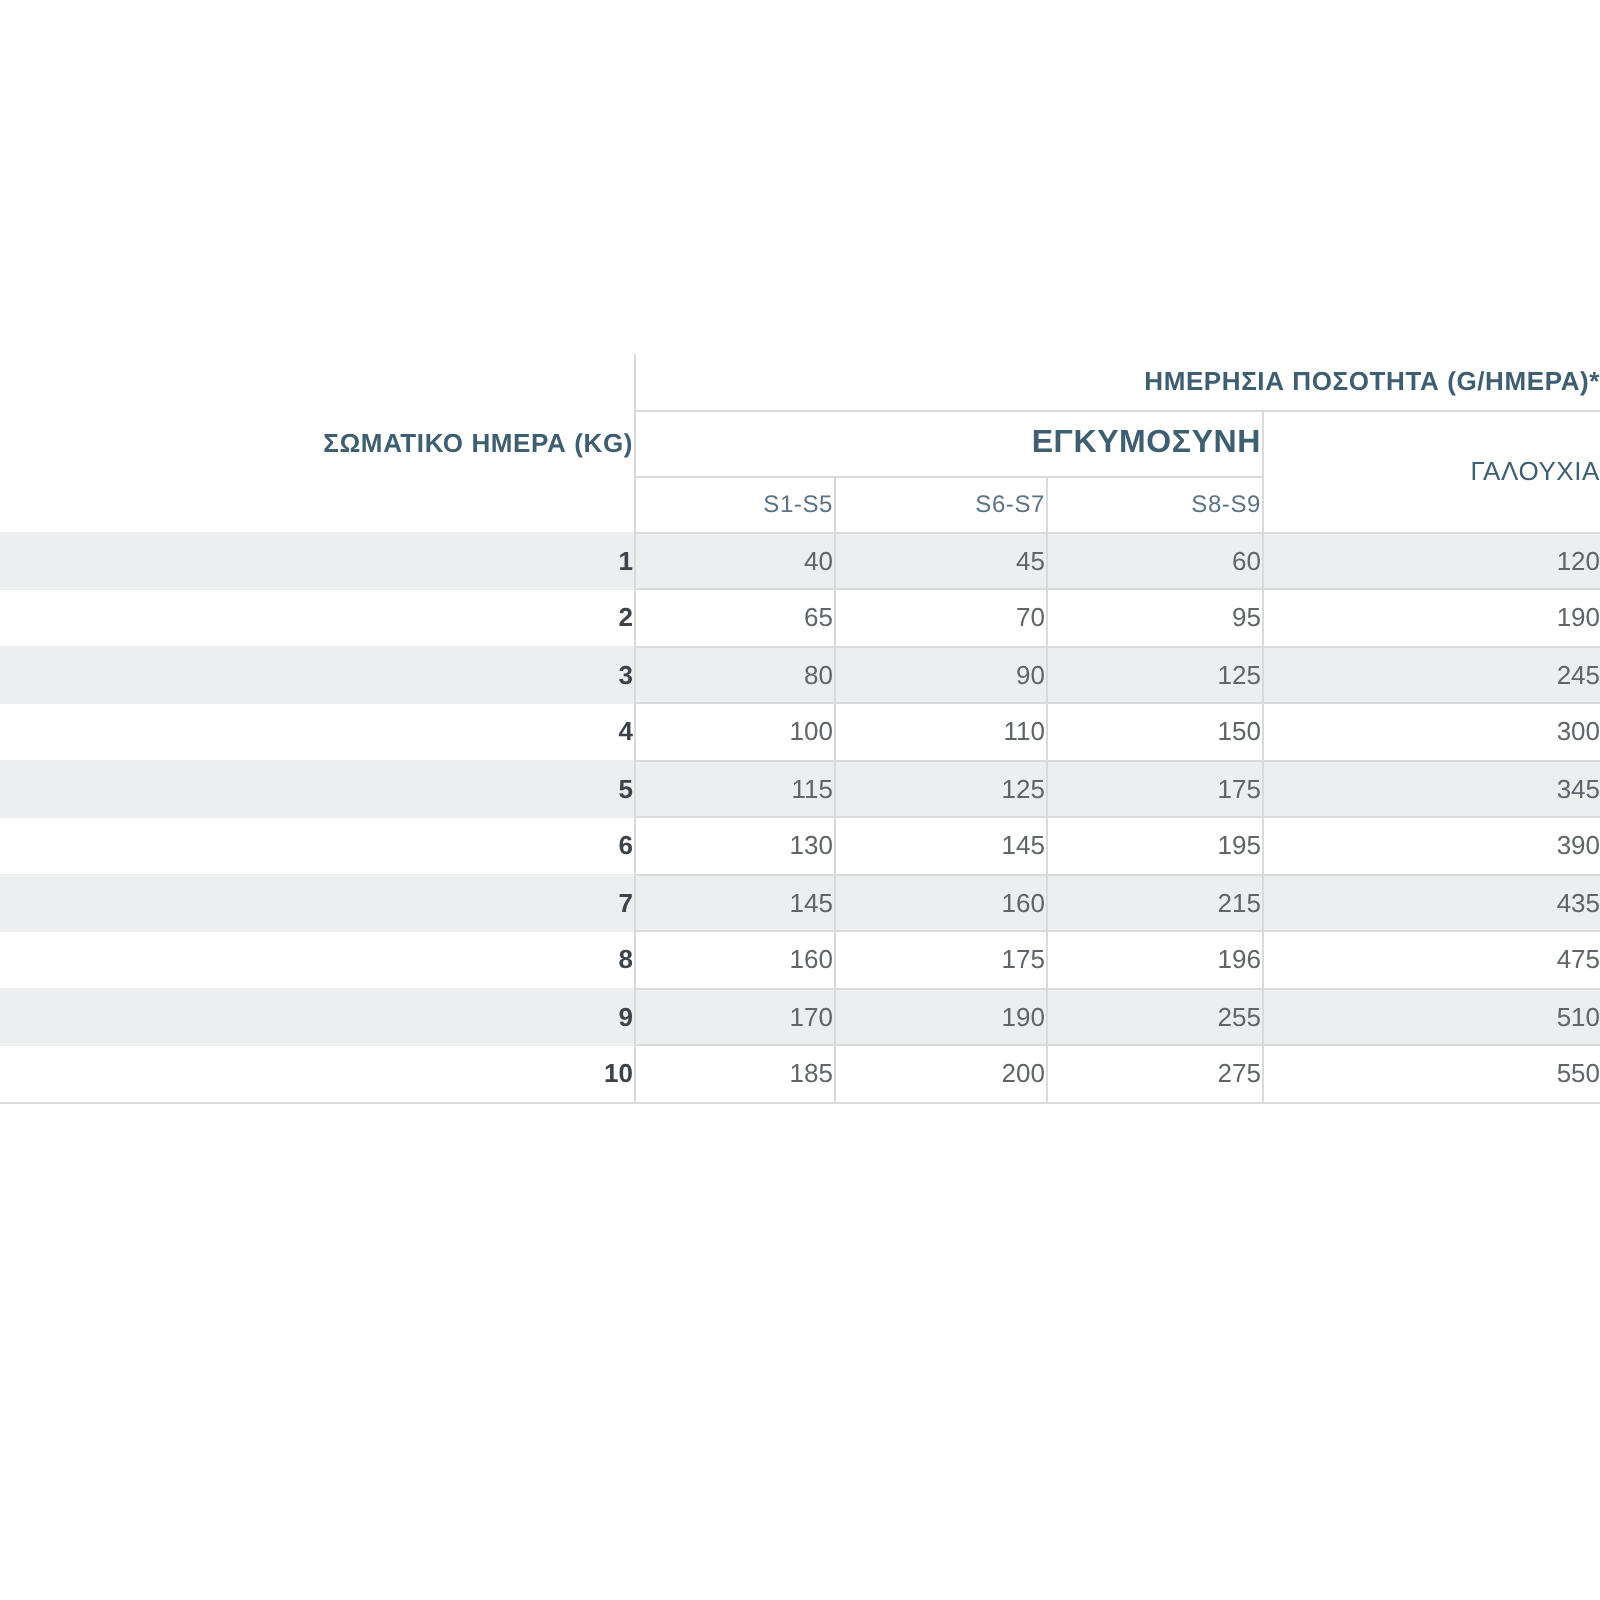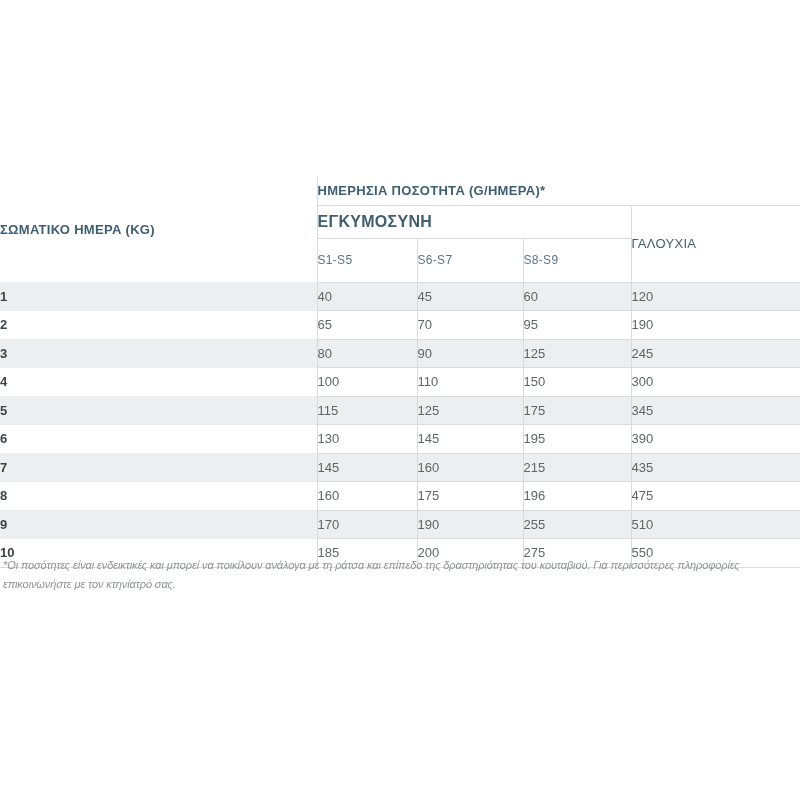--- a/index.html
+++ b/index.html
@@ -25,21 +25,21 @@
   table.feeding-table {
     position: absolute;
     top: 177px; left: 0;
     width: 800px;
     border-collapse: collapse;
     table-layout: fixed;
   }
   .feeding-table th, .feeding-table td {
     padding: 0;
     font-weight: normal;
-    text-align: left;
+    text-align: right;
     vertical-align: middle;
     overflow: hidden;
     white-space: nowrap;
   }
   
   th.daily-header {
     height: 28px;
     border-left: 1px solid var(--border);
     border-bottom: 1px solid var(--border);
     color: var(--header-text);
@@ -67,21 +67,21 @@
   }
   th.lactation-header {
     border-left: 1px solid var(--border);
     color: var(--header-text);
     font-size: 13px;
     font-weight: normal;
     letter-spacing: 0.3px;
   }
   
   th.stage-header {
-    height: 44px;
+    height: 28px;
     border-left: 1px solid var(--border);
     color: var(--subheader-text);
     font-size: 12px;
     letter-spacing: 0.3px;
   }
   
   tbody tr { height: 28.5px; }
   tbody tr:nth-child(odd) { background: var(--row-alt-bg); }
   td.weight-cell {
     color: var(--weight-text);
@@ -204,16 +204,15 @@
           <td class="weight-cell">10</td>
           <td class="value-cell">185</td>
           <td class="value-cell">200</td>
           <td class="value-cell">275</td>
           <td class="value-cell">550</td>
         </tr>
       </tbody>
   </table>
 
   <div class="footnotes">
-    <p>*Οι ποσότητες είναι ενδεικτικές και μπορεί να ποικίλουν ανάλογα με τη ράτσα και επίπεδο της δραστηριότητας του κουταβιού. Για περισσότερες πληροφορίες επικοινωνήστε με τον κτηνίατρό σας.</p>
   </div>
 
 </div>
 
 </body></html>

